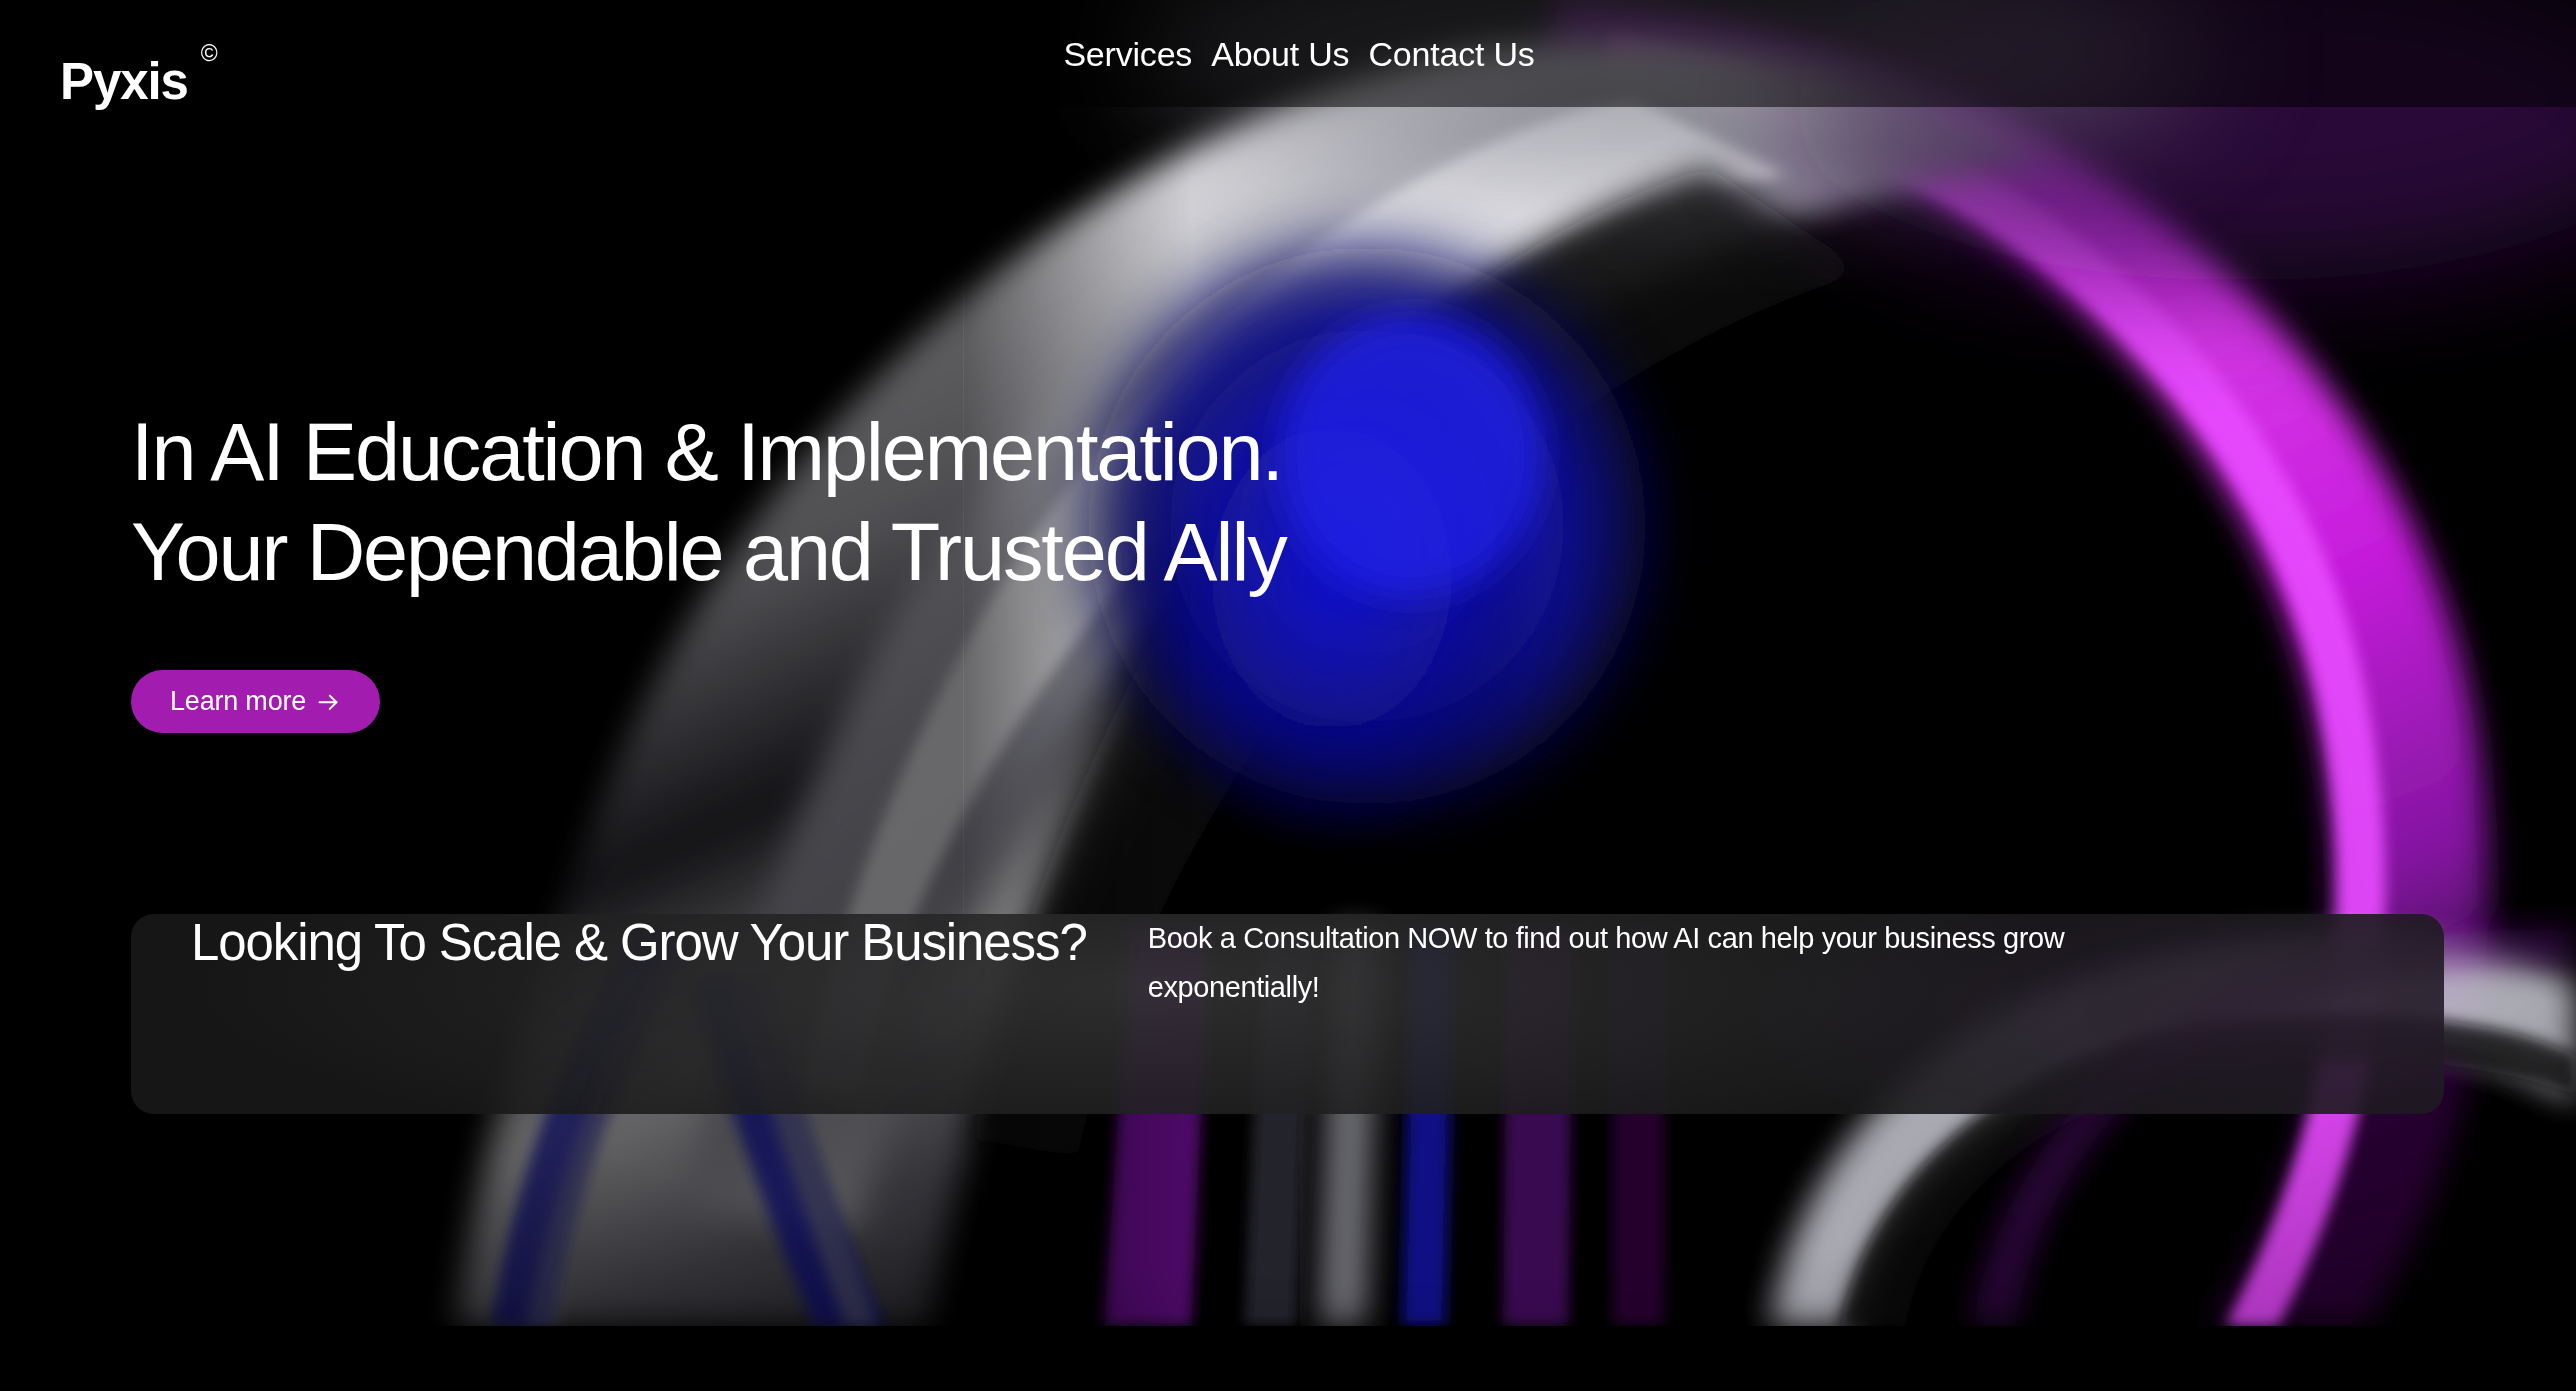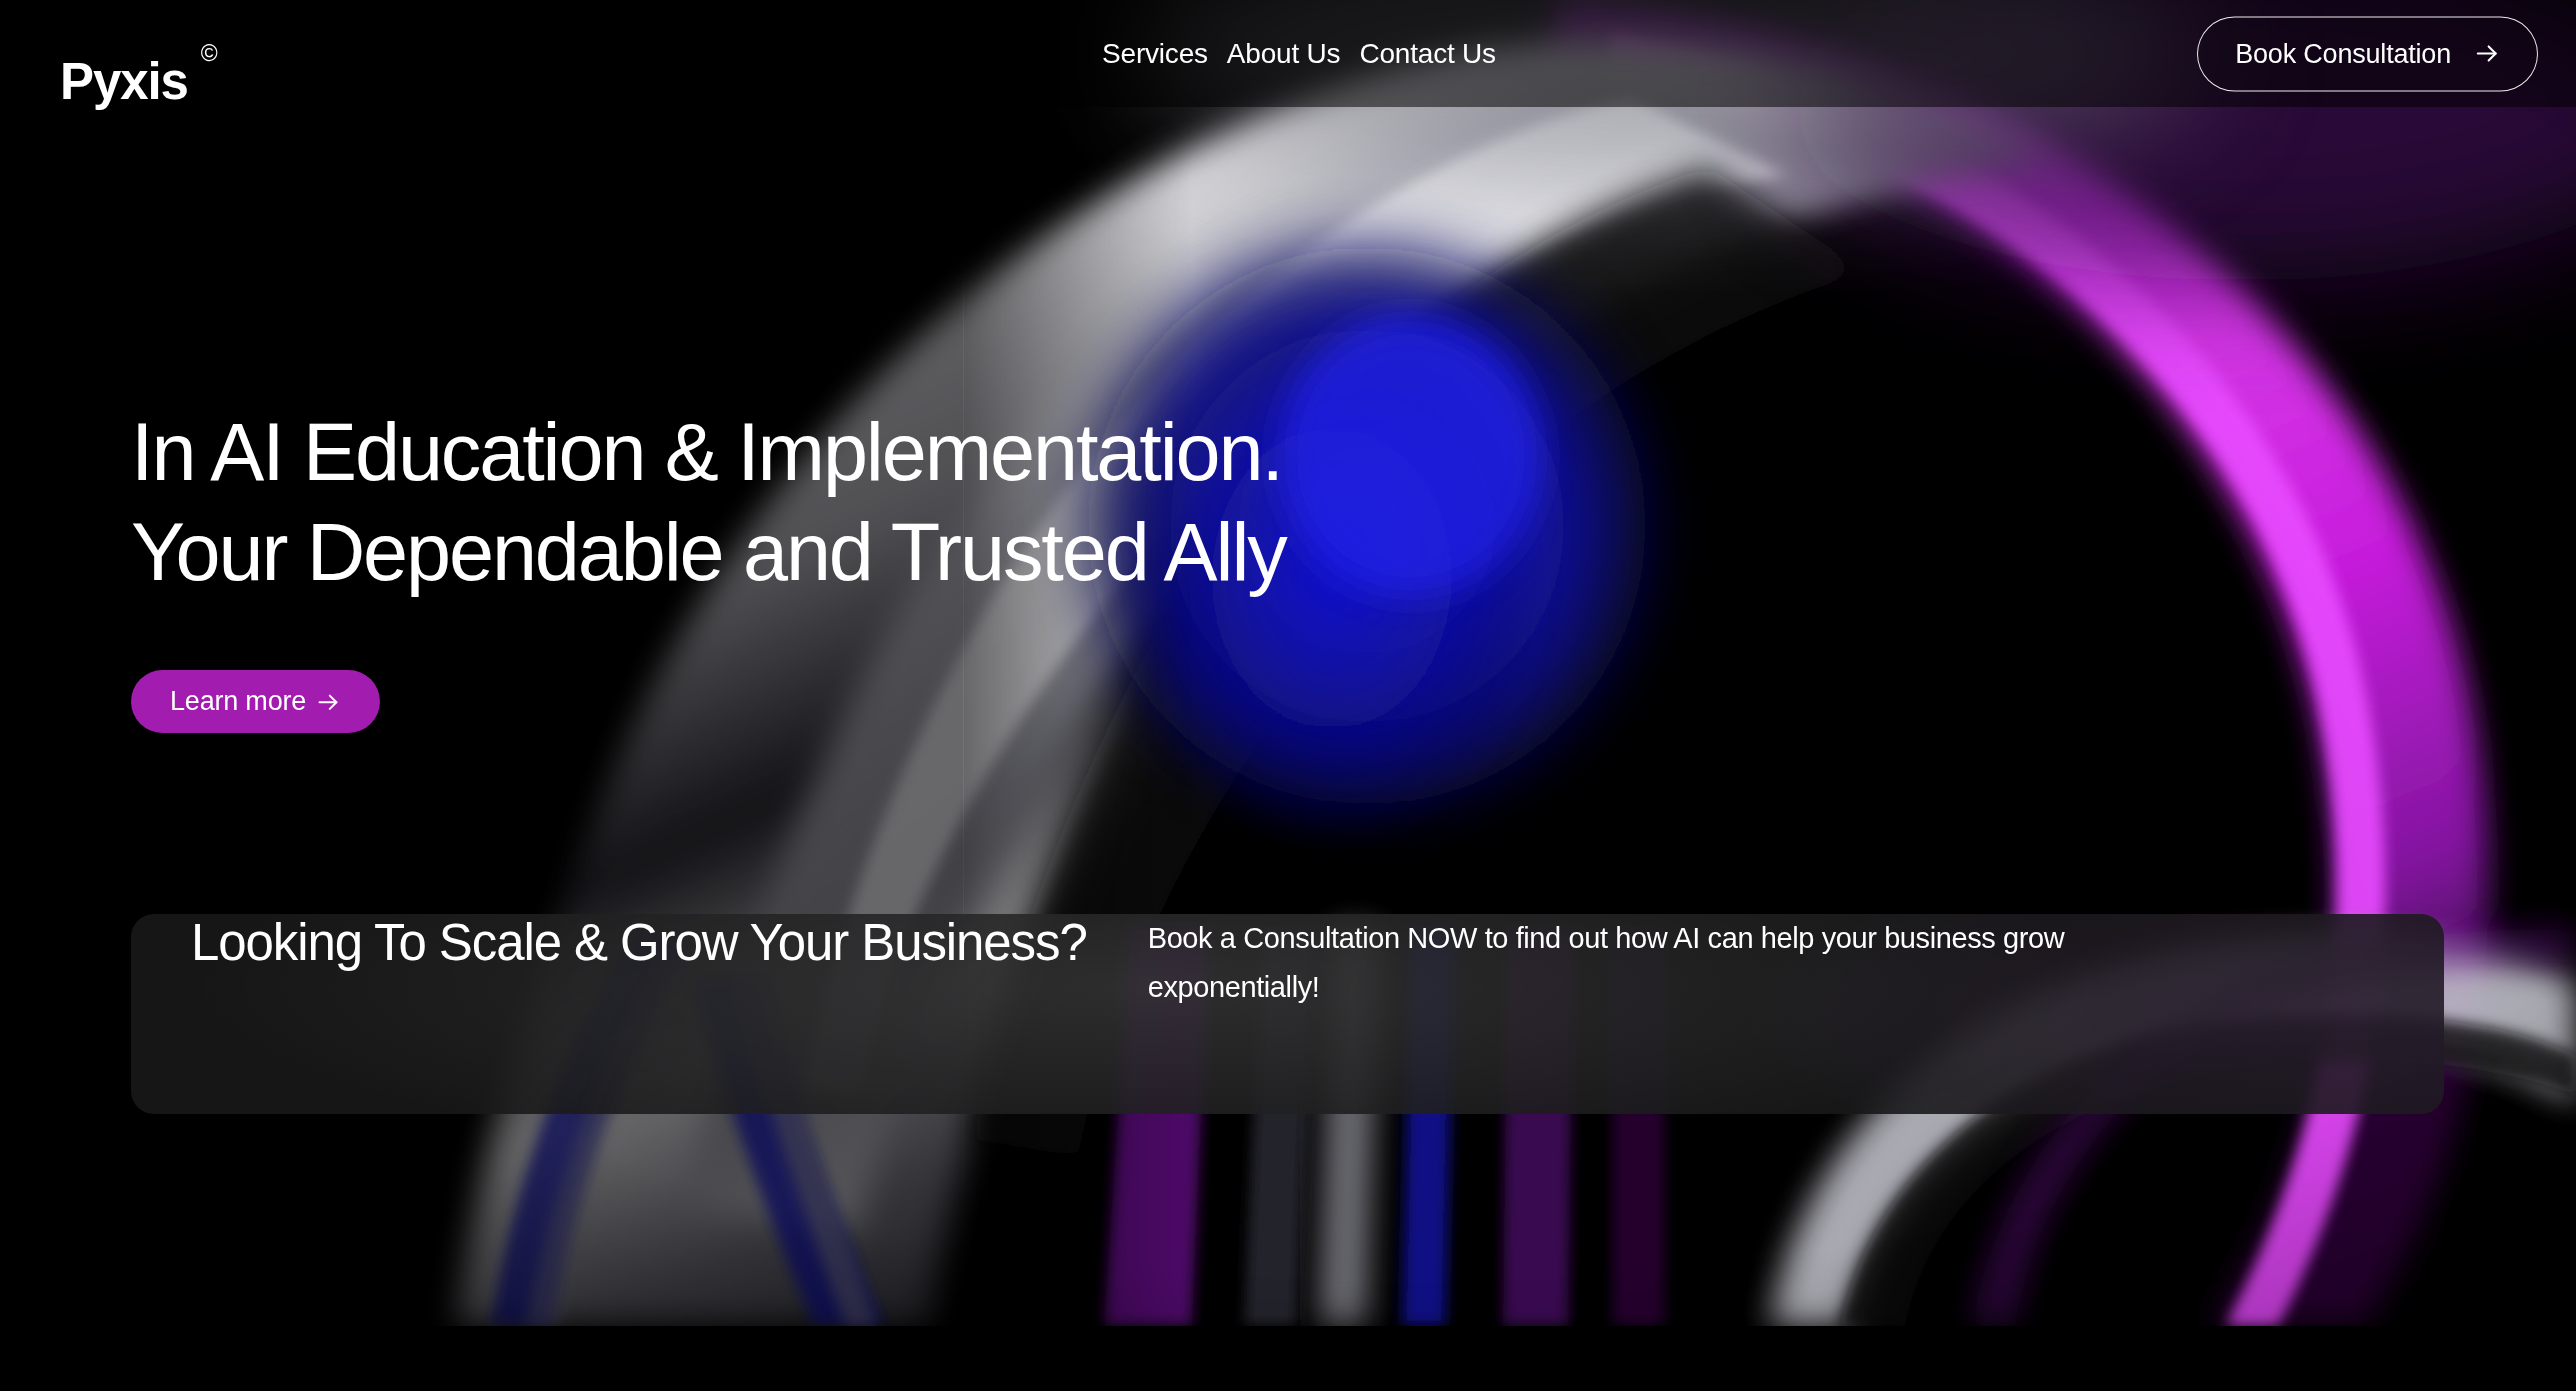--- a/index.html
+++ b/index.html
@@ -62,21 +62,21 @@
 
   .nav {
     position:absolute;
     left:50%; top:50%;
     transform:translate(-50%,-50%);
     display:flex; align-items:center; gap:19px;
     white-space:nowrap;
   }
   .nav a {
     color:#fff;
-    font-size:28px;
+    font-size:34px;
     font-weight:400;
     letter-spacing:-0.2px;
     text-decoration:none;
     line-height:1;
   }
 
   .book-btn {
     position:absolute;
     right:49px; top:50%;
     transform:translateY(-50%);
@@ -344,29 +344,20 @@
     <div class="logo">
       <span>Pyxis</span><span class="mark">©</span>
     </div>
 
     <nav class="nav">
       <a href="#">Services</a>
       <a href="#">About Us</a>
       <a href="#">Contact Us</a>
     </nav>
 
-    <div class="book-btn">
-      <span>Book Consultation</span>
-      <span>
-        <svg class="arrow" viewBox="0 0 24 24" fill="none" stroke="#ffffff" stroke-width="1.9" stroke-linecap="round" stroke-linejoin="round">
-          <line x1="3.5" y1="12" x2="20" y2="12"></line>
-          <polyline points="13.5,5.5 20,12 13.5,18.5"></polyline>
-        </svg>
-      </span>
-    </div>
 
   </header>
 
   <section class="hero-copy">
     <h1 class="headline">
       <span class="line">In AI Education &amp; Implementation.</span>
       <span class="line">Your Dependable and Trusted Ally</span>
     </h1>
 
     <button class="learn-btn">

